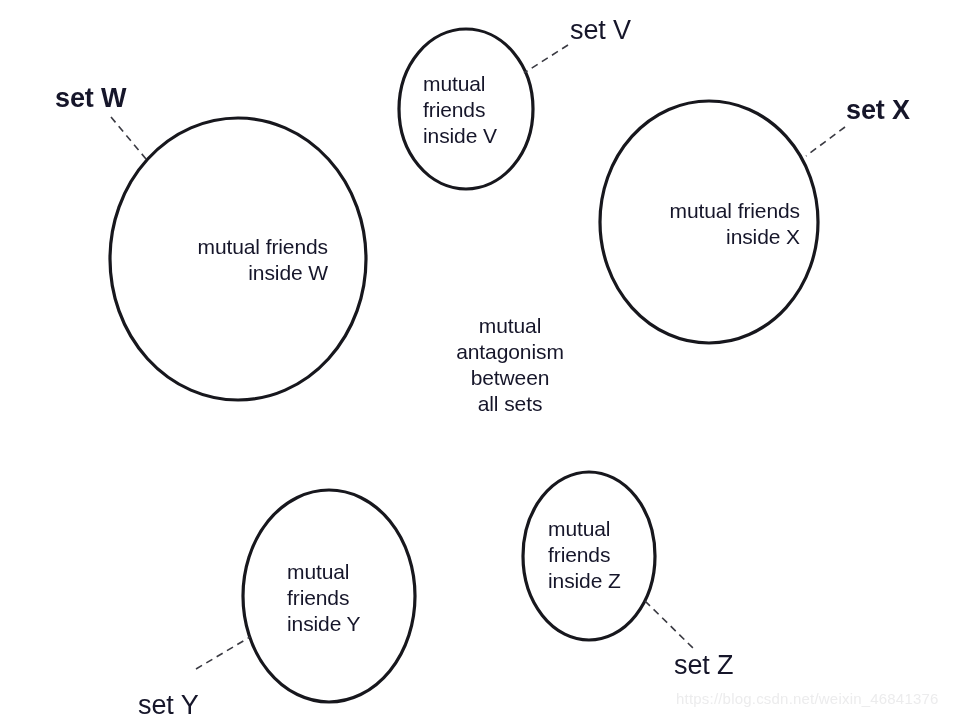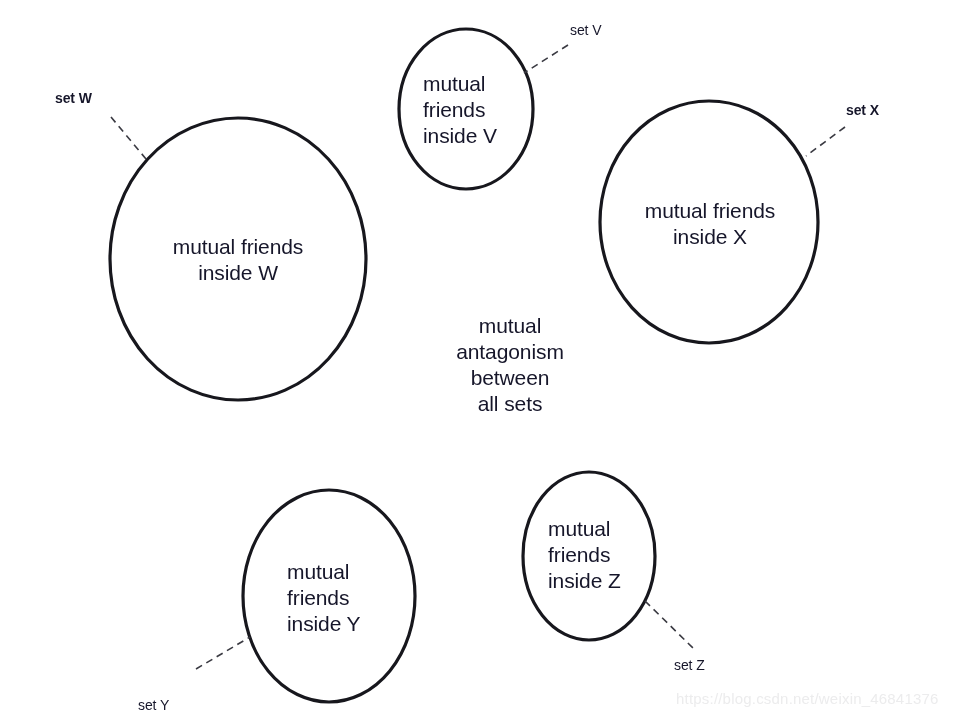--- a/index.html
+++ b/index.html
@@ -39,24 +39,24 @@
     font-family: "Liberation Sans", sans-serif;
     font-size: 21px;
     line-height: 26px;
     white-space: pre;
     letter-spacing: -0.1px;
   }
   .inner-label {
     font-size: 21px;
     line-height: 26px;
   }
-  .inner-label.ctr { text-align: center; }
+  .inner-label.ctr { text-align: right; }
   .inner-label.lft { text-align: left; }
   .set-label {
-    font-size: 14px;
+    font-size: 27px;
     line-height: 26px;
   }
   .center-note {
     font-size: 21px;
     line-height: 26px;
     text-align: center;
   }
   .watermark {
     position: absolute;
     left: 676px;

